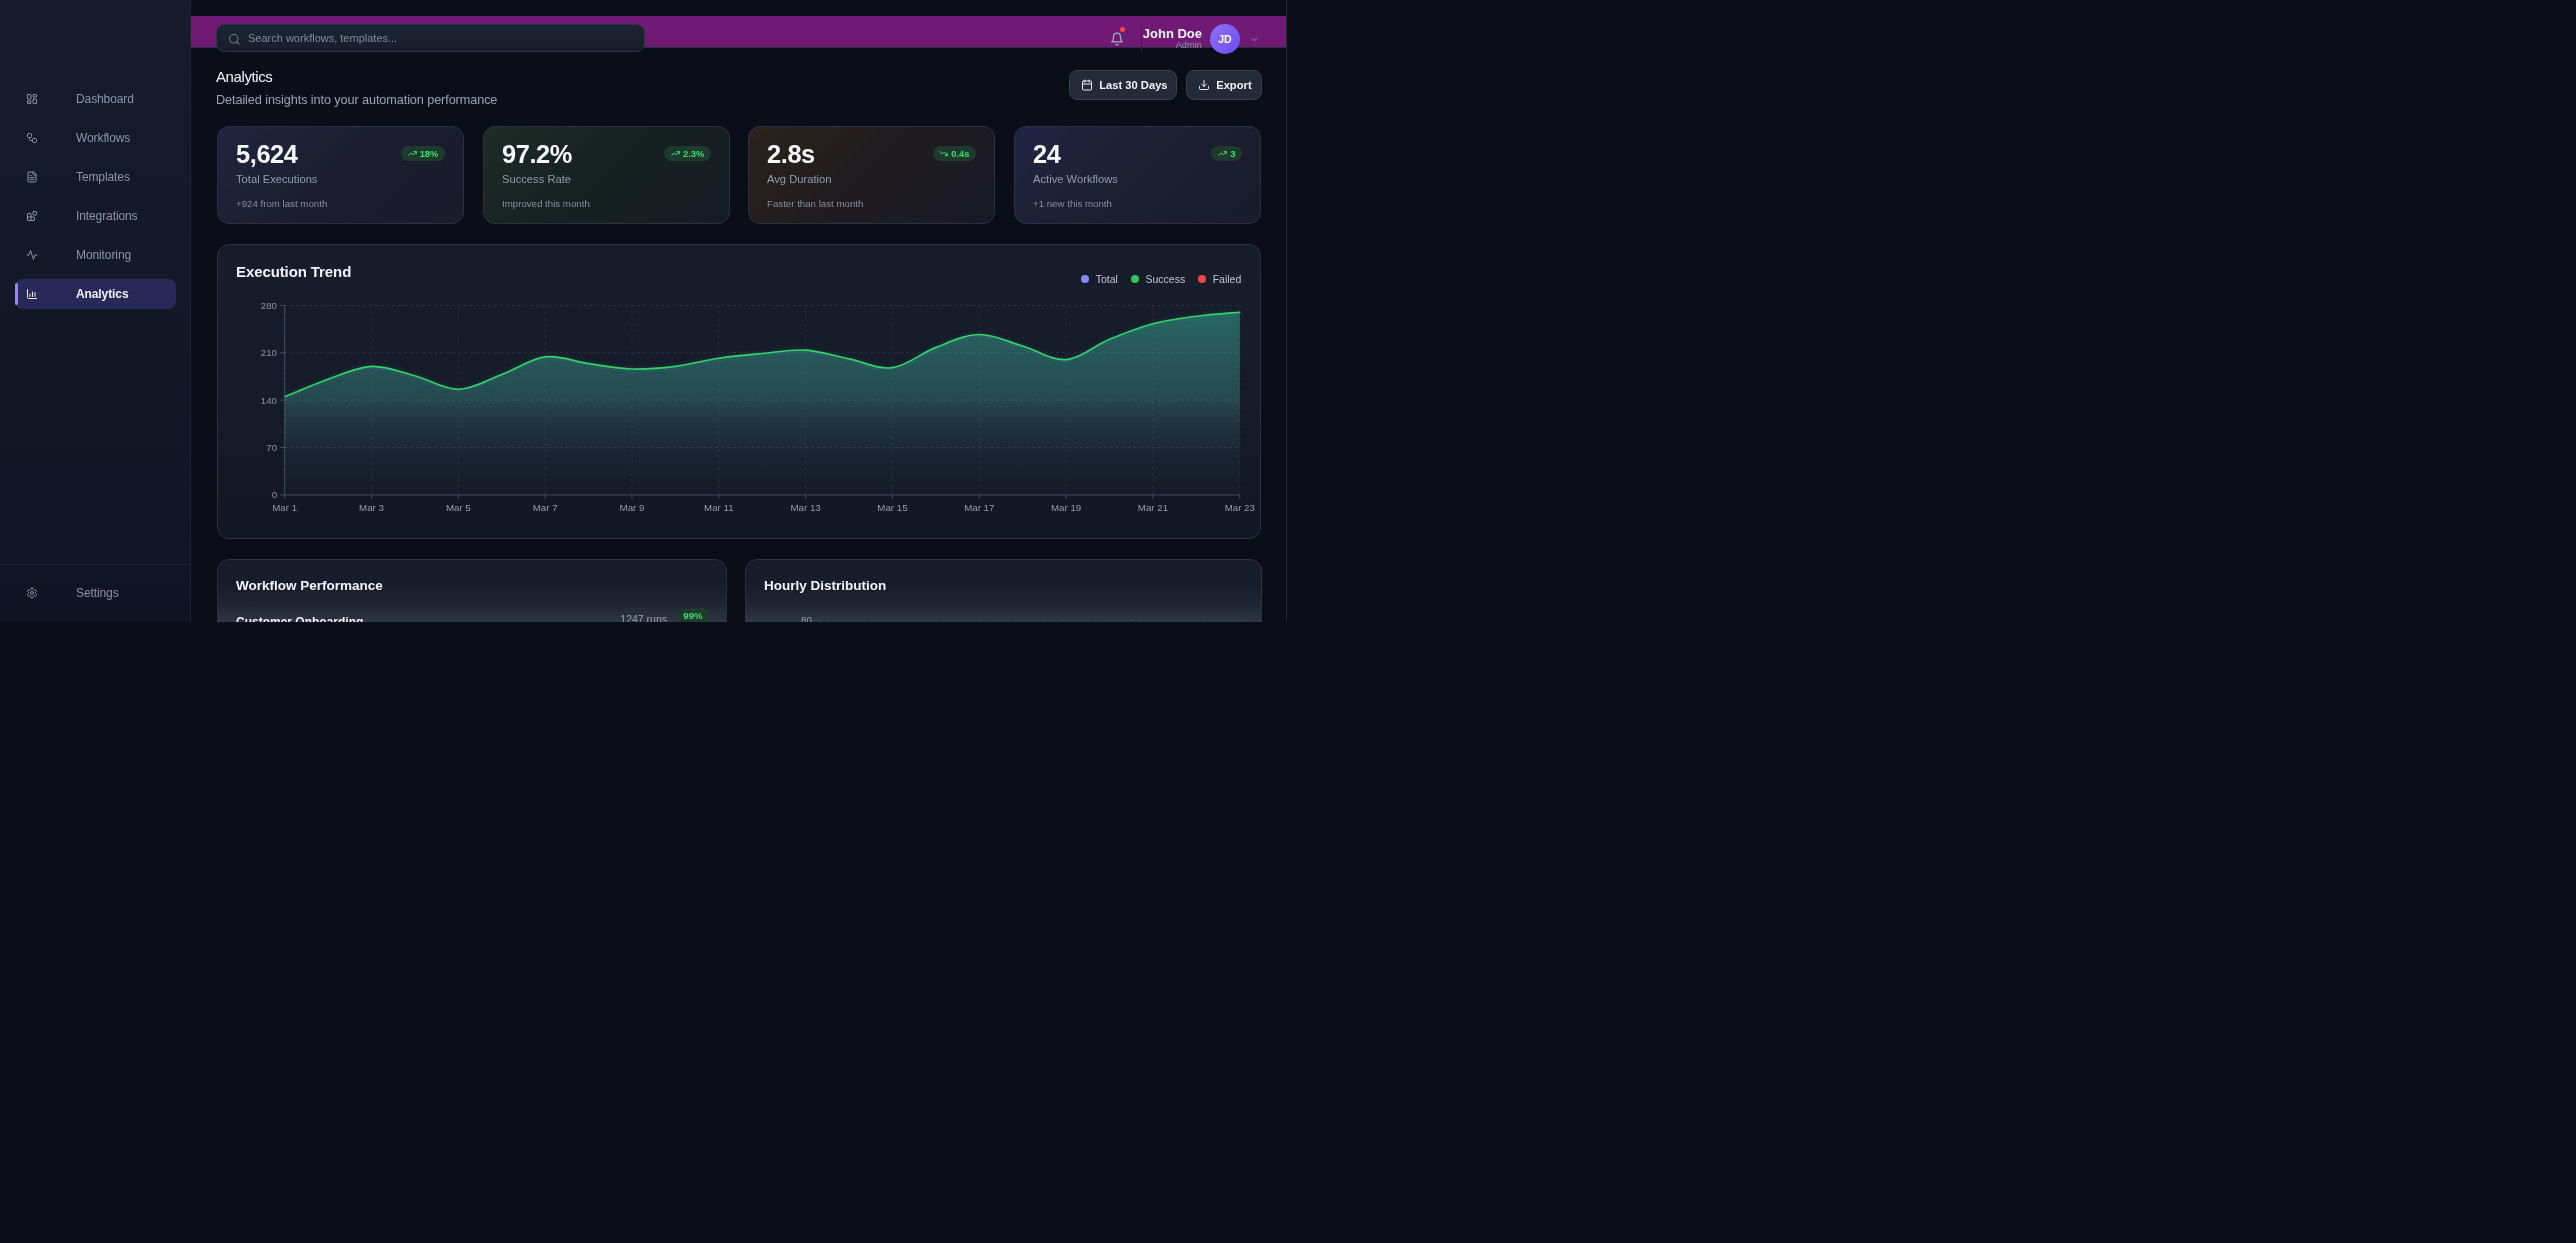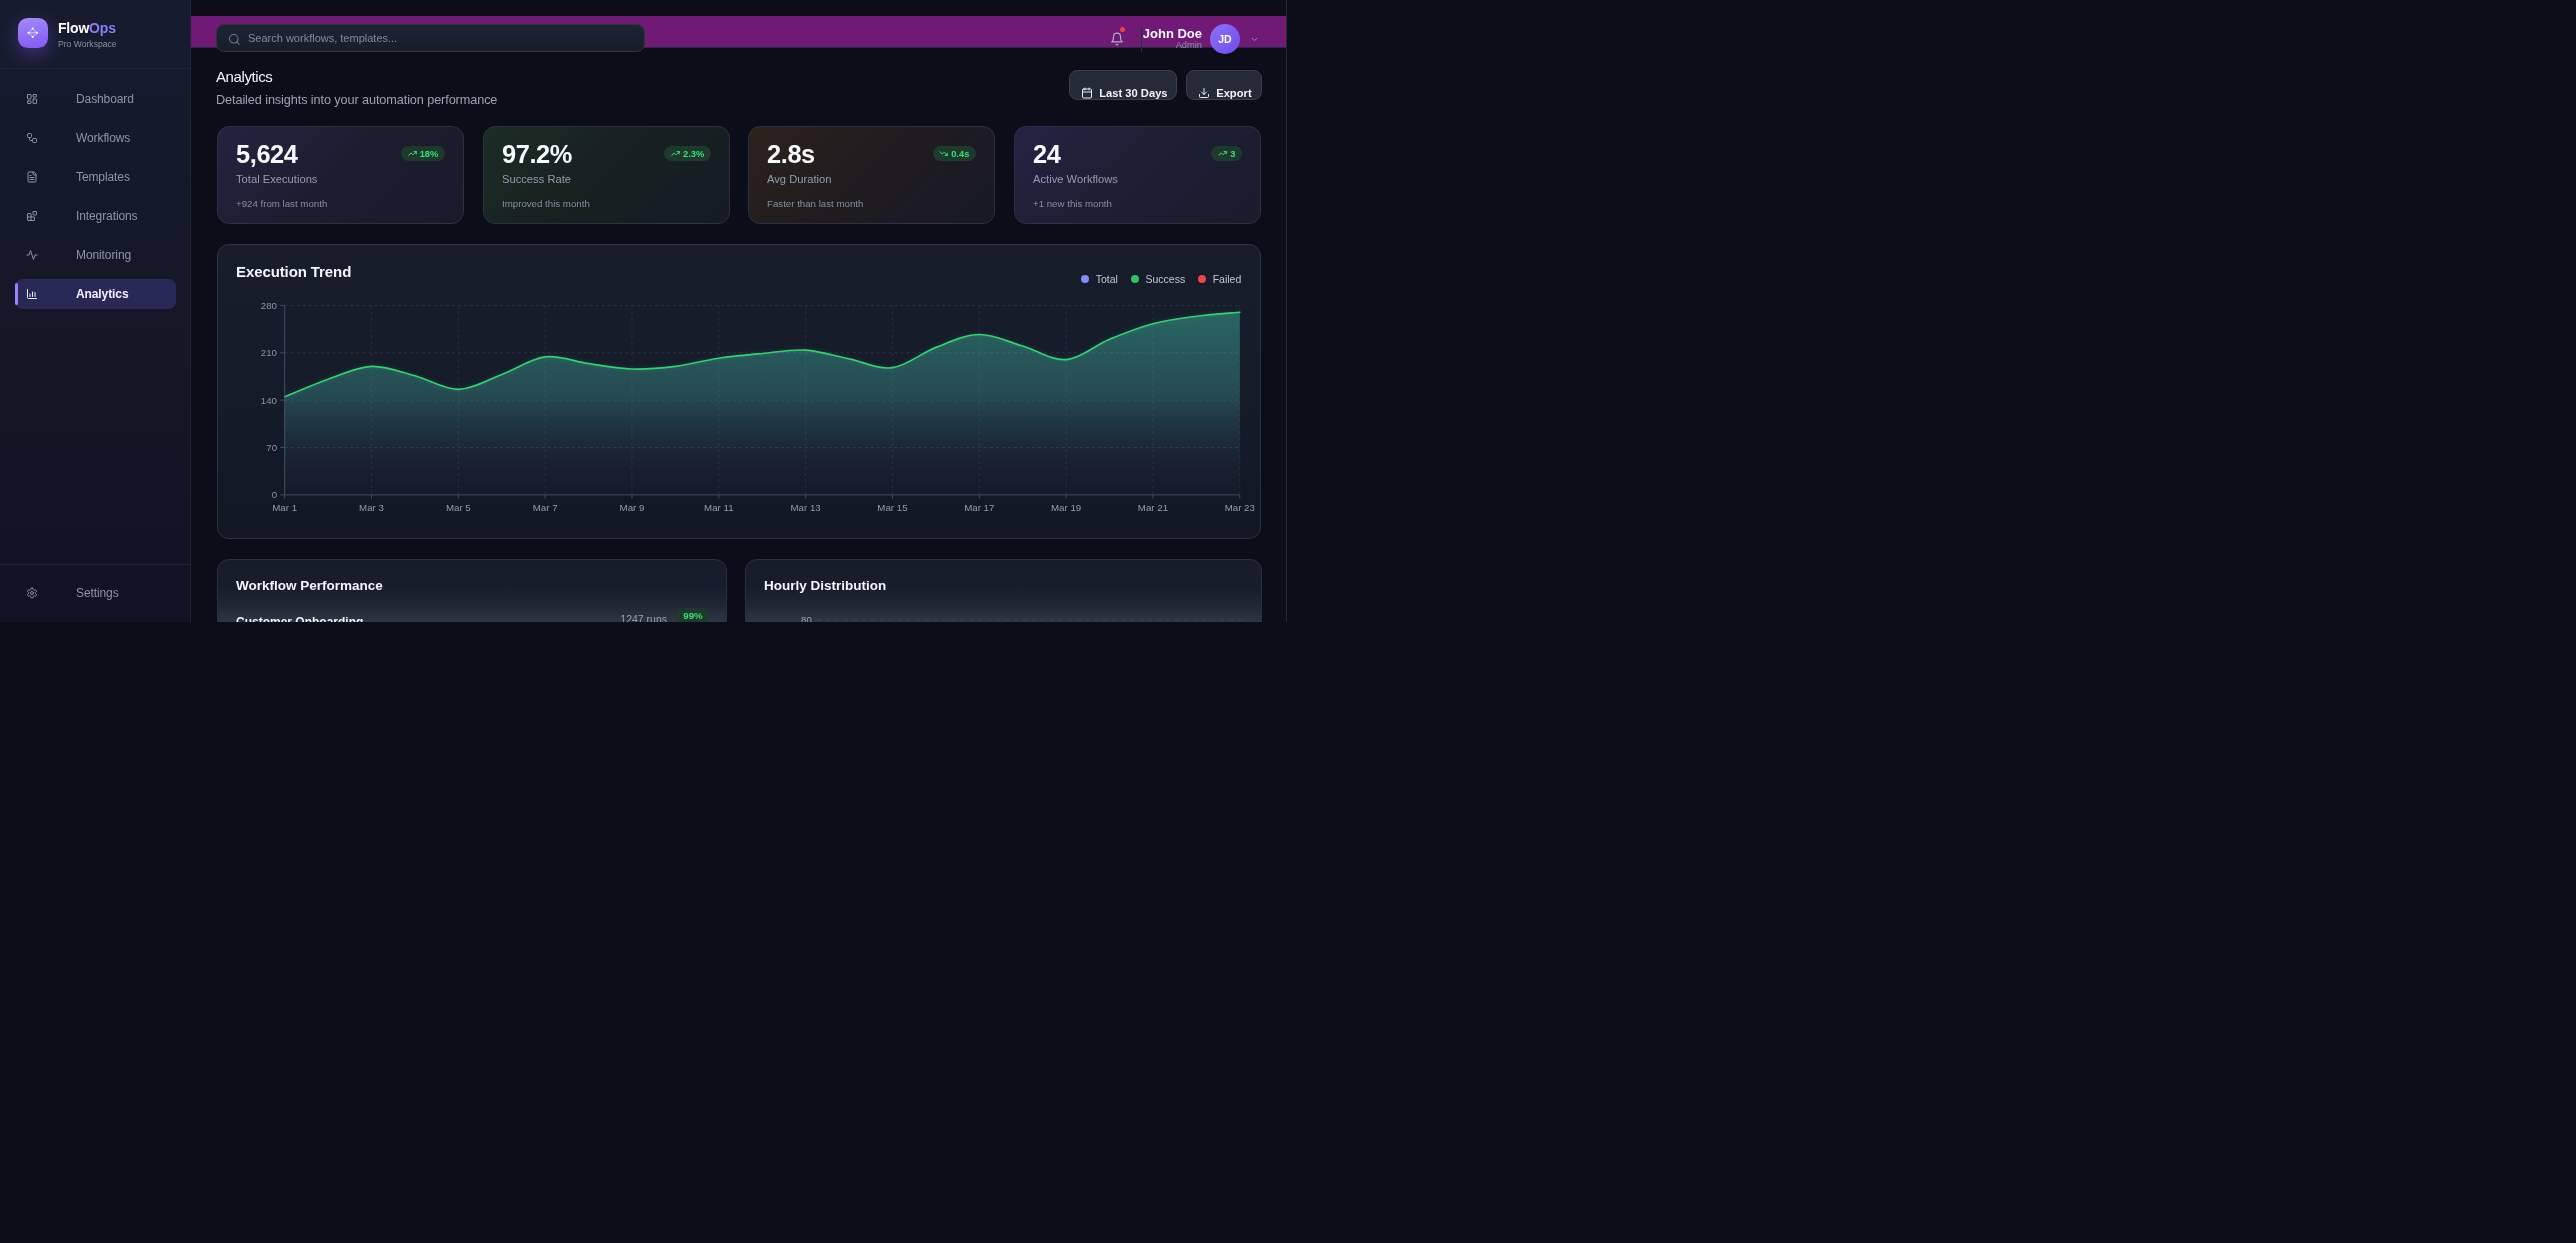--- a/index.html
+++ b/index.html
@@ -41,21 +41,21 @@
 .uname { position:absolute; left:891px; width:120px; top:9.7px; text-align:right; font-size:13px; font-weight:700; color:#f2f5fa; }
 .urole { position:absolute; left:891px; width:120px; top:24px; text-align:right; font-size:9.3px; color:#8b94a6; }
 .avatar { position:absolute; left:1019px; top:7.5px; width:30px; height:30px; border-radius:50%;
   background:linear-gradient(135deg,#8d72f7,#6d4cf0); text-align:center; line-height:30px; font-size:10.5px; font-weight:700; color:#fff; }
 .chev { position:absolute; left:1059px; top:18.7px; }
 
 
 .h1 { position:absolute; left:216px; top:69px; font-size:15px; line-height:1; font-weight:400; color:#f2f4f9; letter-spacing:-0.4px; }
 .sub { position:absolute; left:216px; top:94px; font-size:12.7px; line-height:1; color:#9aa3b5; letter-spacing:-0.1px; }
 .btn { position:absolute; top:70px; height:30px; border-radius:8.2px; background:#242a37; border:0.7px solid #3b414f;
-  display:flex; align-items:flex-end; font-size:11.2px; font-weight:700; color:#f0f3f8; }
+  display:flex; align-items:center; font-size:11.2px; font-weight:700; color:#f0f3f8; }
 .btn svg { margin:0 6px 0 11.2px; }
 #btn-days { left:1069px; width:108px; }
 #btn-export { left:1186px; width:76px; }
 
 
 .card { position:absolute; border-radius:12px; border:0.7px solid #2a3142; }
 .stat { top:126px; width:247px; height:98px; }
 #st1 { left:217px; background:linear-gradient(135deg,#222440 0%,#1c1e30 45%,#191b2b 100%); }
 #st2 { left:483px; background:linear-gradient(135deg,#1d2c26 0%,#172120 45%,#151b25 100%); }
 #st3 { left:748px; background:linear-gradient(135deg,#2b221b 0%,#201c1f 45%,#181927 100%); }
@@ -84,34 +84,20 @@
 .rowpill { position:absolute; left:458px; top:48px; width:34px; height:16.4px; border-radius:8.2px; background:#1d3a2c;
   color:#3ddf71; font-size:9.7px; font-weight:700; text-align:center; line-height:16.4px; }
 
 
 .sbar { position:absolute; right:0; top:0; width:2.2px; height:622px; background:#0a0d15; border-left:0.7px solid #232a3a; }
 </style>
 </head>
 <body>
 
 <div class="sidebar">
-  <div class="logosec">
-    <div class="logotile">
-      <svg width="13.5" height="13.5" viewBox="0 0 24 24" fill="none" stroke="rgba(255,255,255,.72)" stroke-width="1.5">
-        <path d="M12 4.6 L19.4 12 L12 19.4 L4.6 12 Z"></path>
-        <path d="M4.6 12 H19.4"></path>
-        <circle cx="12" cy="4.6" r="2" fill="#fbfaff" stroke="none"></circle>
-        <circle cx="19.4" cy="12" r="2" fill="#fbfaff" stroke="none"></circle>
-        <circle cx="12" cy="19.4" r="2" fill="#fbfaff" stroke="none"></circle>
-        <circle cx="4.6" cy="12" r="2" fill="#fbfaff" stroke="none"></circle>
-      </svg>
-    </div>
-    <div class="brand">Flow<span>Ops</span></div>
-    <div class="workspace">Pro Workspace</div>
-  </div>
   <div class="nav">
     <div class="navitem">
         <svg width="12" height="12" viewBox="0 0 24 24" fill="none" stroke="currentColor" stroke-width="2" stroke-linecap="round" stroke-linejoin="round">
           <rect width="7" height="9" x="3" y="3" rx="1"></rect>
           <rect width="7" height="5" x="14" y="3" rx="1"></rect>
           <rect width="7" height="9" x="14" y="12" rx="1"></rect>
           <rect width="7" height="5" x="3" y="16" rx="1"></rect>
         </svg>
         <span class="lbl">Dashboard</span>
       </div>

